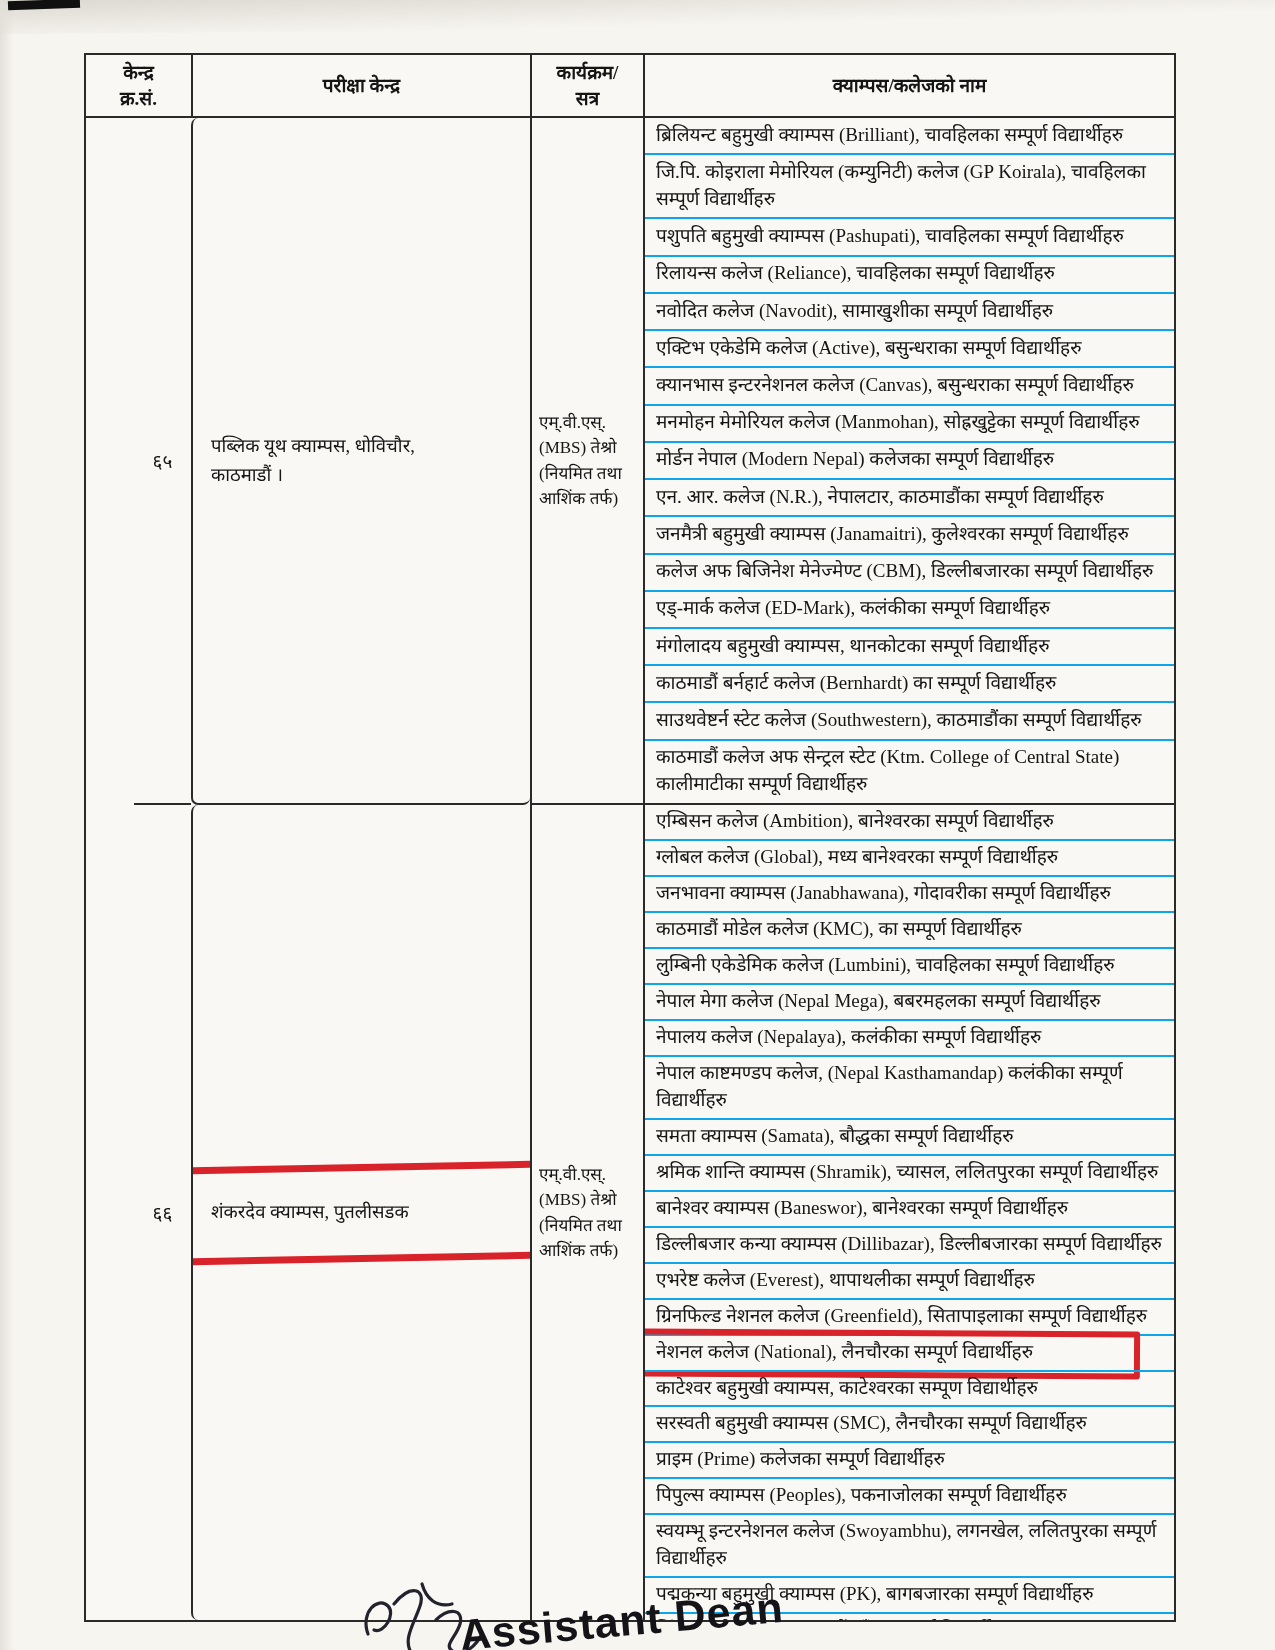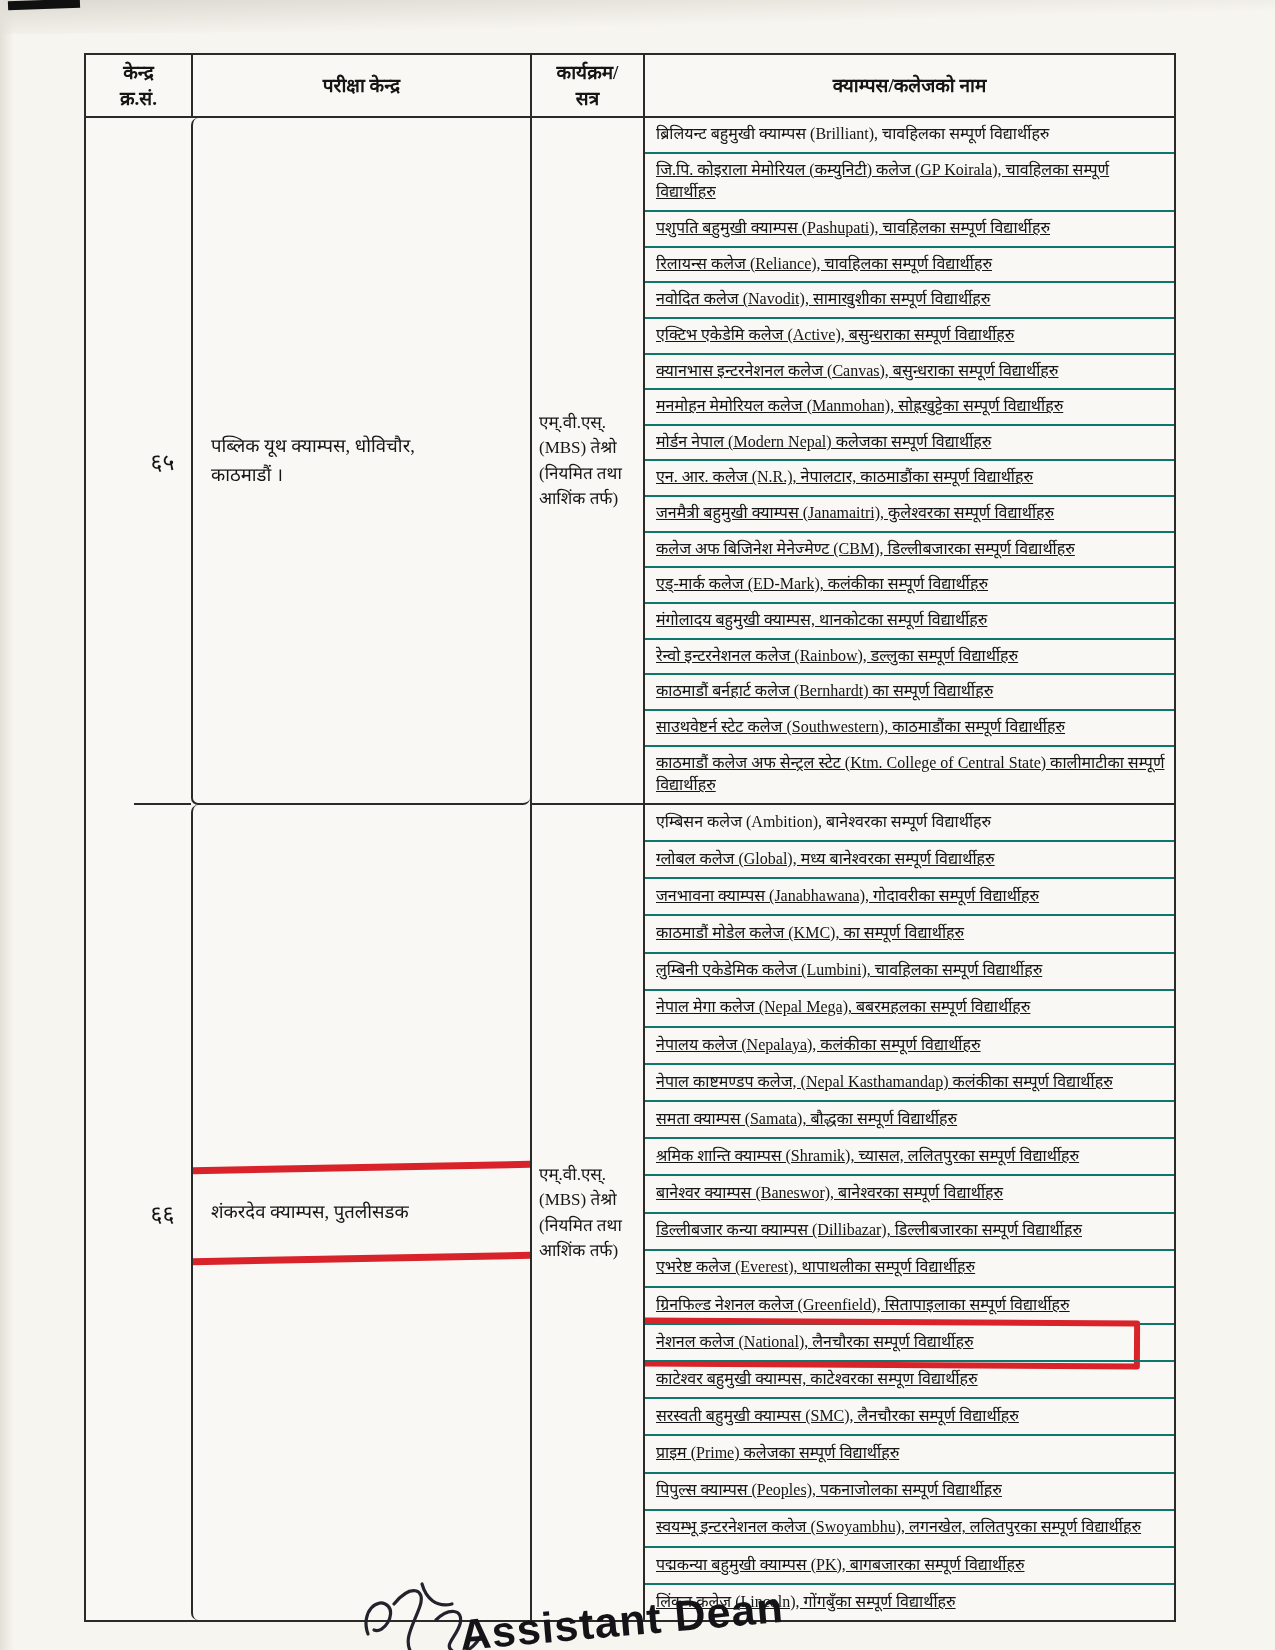--- a/index.html
+++ b/index.html
@@ -31,33 +31,33 @@
     border:2px solid #2a2a2a;
     background:rgba(255,255,255,0.35);
     box-sizing:content-box;
   }
   .cell{box-sizing:border-box;overflow:hidden;}
   .cell:not(.c1){border-left:2px solid #2a2a2a;}
   .h{border-bottom:2px solid #2a2a2a;font-weight:700;font-size:19px;
      display:flex;align-items:center;justify-content:center;text-align:center;
      white-space:pre-line;line-height:1.35;}
   .blockend{border-bottom:2px solid #2a2a2a;}
-  .centercol{display:flex;align-items:center;justify-content:center;font-size:23px;margin-left:48px;}
+  .centercol{display:flex;align-items:center;justify-content:center;font-size:19px;margin-left:48px;}
   .examcol{display:flex;align-items:center;position:relative;border-radius:7px;}
   .examcol .txt{padding-left:18px;padding-right:8px;white-space:pre-line;
      font-size:18.5px;line-height:1.55;}
   .progcol{display:flex;align-items:center;}
   .progcol .txt{padding-left:7px;padding-right:2px;white-space:pre-line;
      font-size:17px;line-height:1.5;}
   .college-list{display:flex;flex-direction:column;height:100%;}
   .college-row{
     flex:1 1 auto;display:flex;align-items:center;position:relative;
-    padding:3px 8px 4px 11px;font-size:16px;line-height:1.42;
-  }
-  .college-row + .college-row{border-top:2px solid #0f766e;text-decoration:underline;}
+    padding:3px 8px 4px 11px;font-size:19px;line-height:1.42;
+  }
+  .college-row + .college-row{border-top:2px solid #0ea5e9;}
   .red-box{
     position:absolute;border:6px solid var(--red,#d8232a);border-radius:3px;
     pointer-events:none;background:transparent;
   }
   .exam-red-box{
     left:-10px;width:344px;height:84px;top:50%;
     transform:translateY(-50%) rotate(-1.1deg);
     border-width:7px;
   }
   .college-red-box{
@@ -137,23 +137,20 @@
           <span>जनमैत्री बहुमुखी क्याम्पस (Janamaitri), कुलेश्वरका सम्पूर्ण विद्यार्थीहरु</span>
         </div>
         <div class="college-row">
           <span>कलेज अफ बिजिनेश मेनेज्मेण्ट (CBM), डिल्लीबजारका सम्पूर्ण विद्यार्थीहरु</span>
         </div>
         <div class="college-row">
           <span>एड्-मार्क कलेज (ED-Mark), कलंकीका सम्पूर्ण विद्यार्थीहरु</span>
         </div>
         <div class="college-row">
           <span>मंगोलादय बहुमुखी क्याम्पस, थानकोटका सम्पूर्ण विद्यार्थीहरु</span>
-        </div>
-        <div class="college-row">
-          <span>रेन्वो इन्टरनेशनल कलेज (Rainbow), डल्लुका सम्पूर्ण विद्यार्थीहरु</span>
         </div>
         <div class="college-row">
           <span>काठमाडौं बर्नहार्ट कलेज (Bernhardt) का सम्पूर्ण विद्यार्थीहरु</span>
         </div>
         <div class="college-row">
           <span>साउथवेष्टर्न स्टेट कलेज (Southwestern), काठमाडौंका सम्पूर्ण विद्यार्थीहरु</span>
         </div>
         <div class="college-row">
           <span>काठमाडौं कलेज अफ सेन्ट्रल स्टेट (Ktm. College of Central State) कालीमाटीका सम्पूर्ण विद्यार्थीहरु</span>
         </div>

